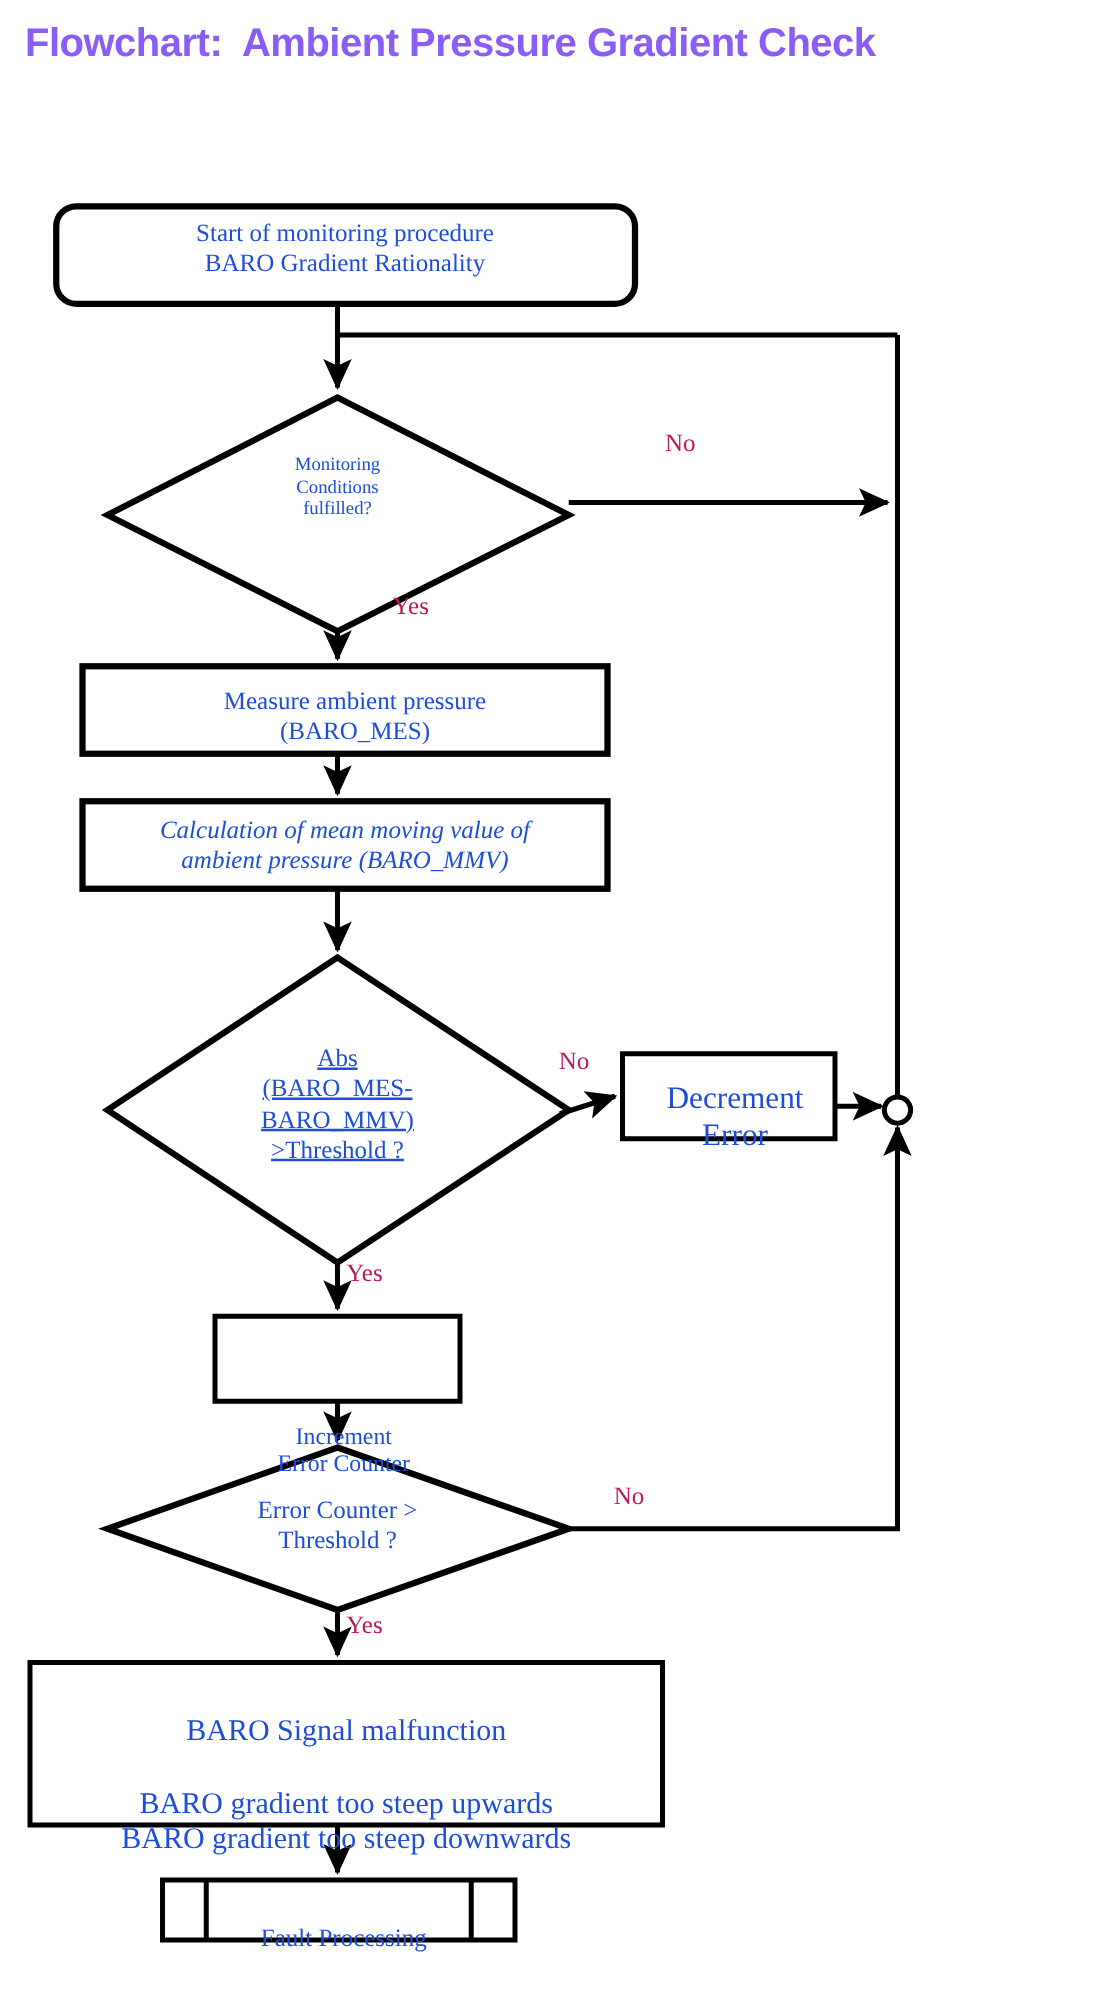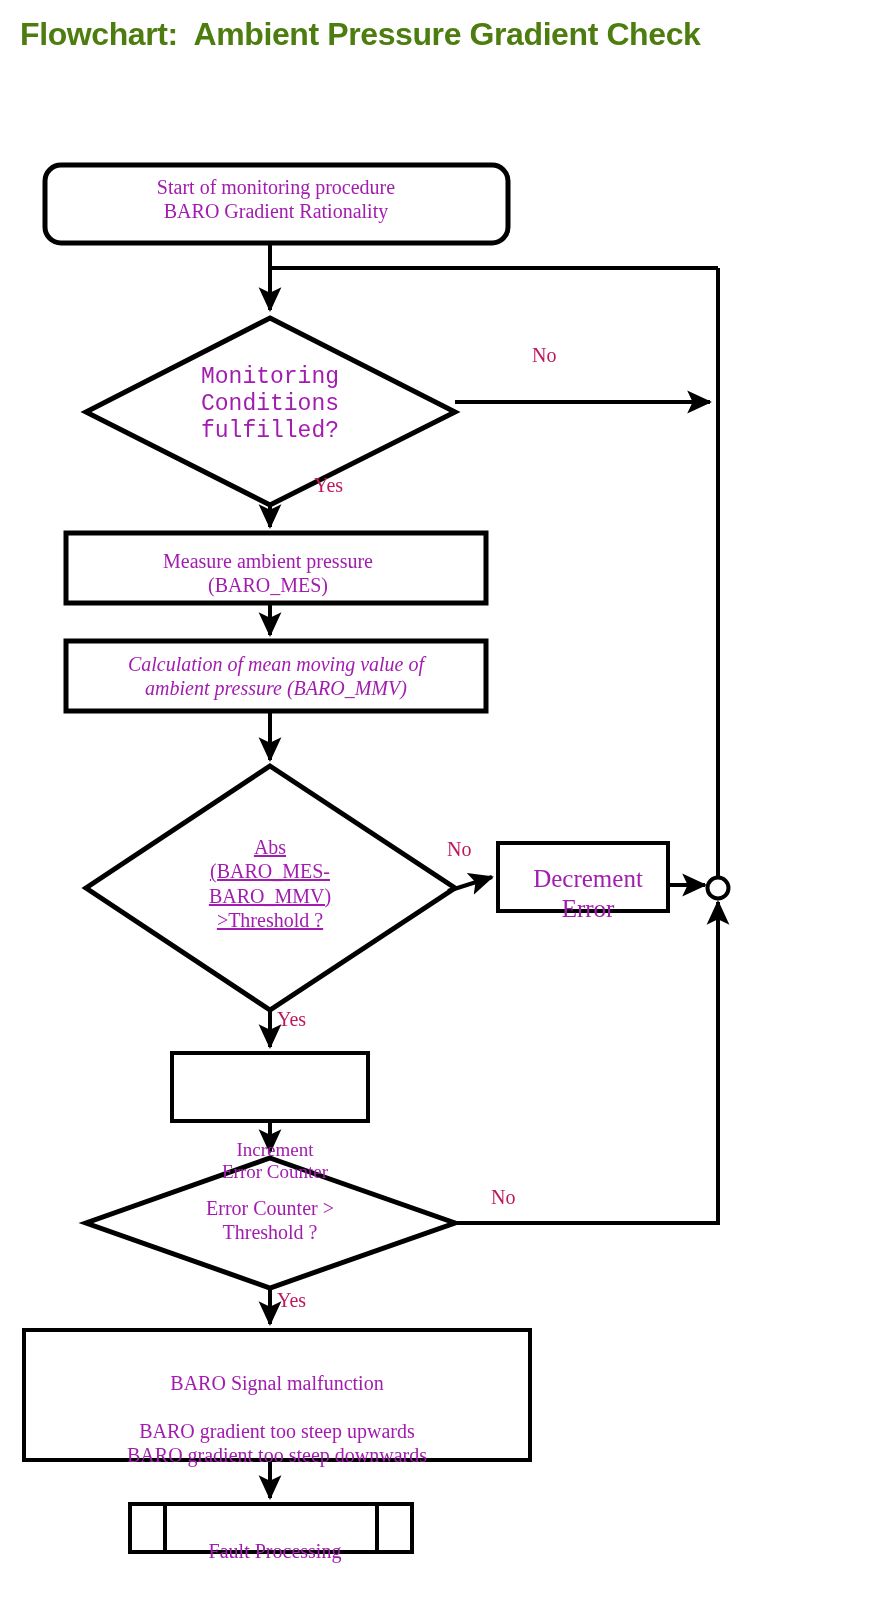--- a/index.html
+++ b/index.html
@@ -26,49 +26,49 @@
   #chart-title {
     position: absolute;
     left: 20px;
     top: 14px;
     width: 840px;
     font-family: "Liberation Sans", "DejaVu Sans", sans-serif;
     font-weight: bold;
     font-size: 32px;
     letter-spacing: -0.4px;
     white-space: pre;
-    color: #4d7c0f;
+    color: #8b5cf6;
     line-height: 40px;
   }
   
   svg#flow {
     position: absolute;
     left: 0;
     top: 0;
     width: 880px;
     height: 1600px;
   }
   
   .node-text {
     position: absolute;
     text-align: center;
     line-height: 1.18;
-    color: #a21caf;
+    color: #1d4ed8;
     white-space: pre-line;
     pointer-events: none;
   }
   .t-start      { left: 50px;  top: 176px;  width: 452px; font-size: 20px; }
-  .t-dec1       { left: 130px; top: 364px;  width: 280px; font-size: 23px; font-family: Liberation Mono, monospace; }
-  .t-proc1      { left: 64px;  top: 550px;  width: 408px; font-size: 20px; }
+  .t-dec1       { left: 130px; top: 364px;  width: 280px; font-size: 15px; }
+  .t-proc1      { left: 80px;  top: 550px;  width: 408px; font-size: 20px; }
   .t-proc2      { left: 72px;  top: 653px;  width: 408px; font-size: 20px; font-style: italic; }
   .t-dec2       { left: 130px; top: 835px;  width: 280px; font-size: 20px; line-height: 1.22; text-decoration: underline; }
   .t-decrement  { left: 512px; top: 864px;  width: 152px; font-size: 25px; }
   .t-increment  { left: 176px; top: 1139px; width: 198px; font-size: 19px; }
   .t-dec3       { left: 130px; top: 1197px; width: 280px; font-size: 20px; }
-  .t-malf       { left: 30px;  top: 1371px; width: 494px; font-size: 20px; line-height: 1.2; }
+  .t-malf       { left: 30px;  top: 1371px; width: 494px; font-size: 24px; line-height: 1.2; }
   .t-fault      { left: 160px; top: 1540px; width: 230px; font-size: 20px; }
   
   .edge-label {
     position: absolute;
     font-size: 20px;
     color: #be185d;
     white-space: nowrap;
     pointer-events: none;
   }
   .lbl-no1  { left: 532px; top: 344px; }

